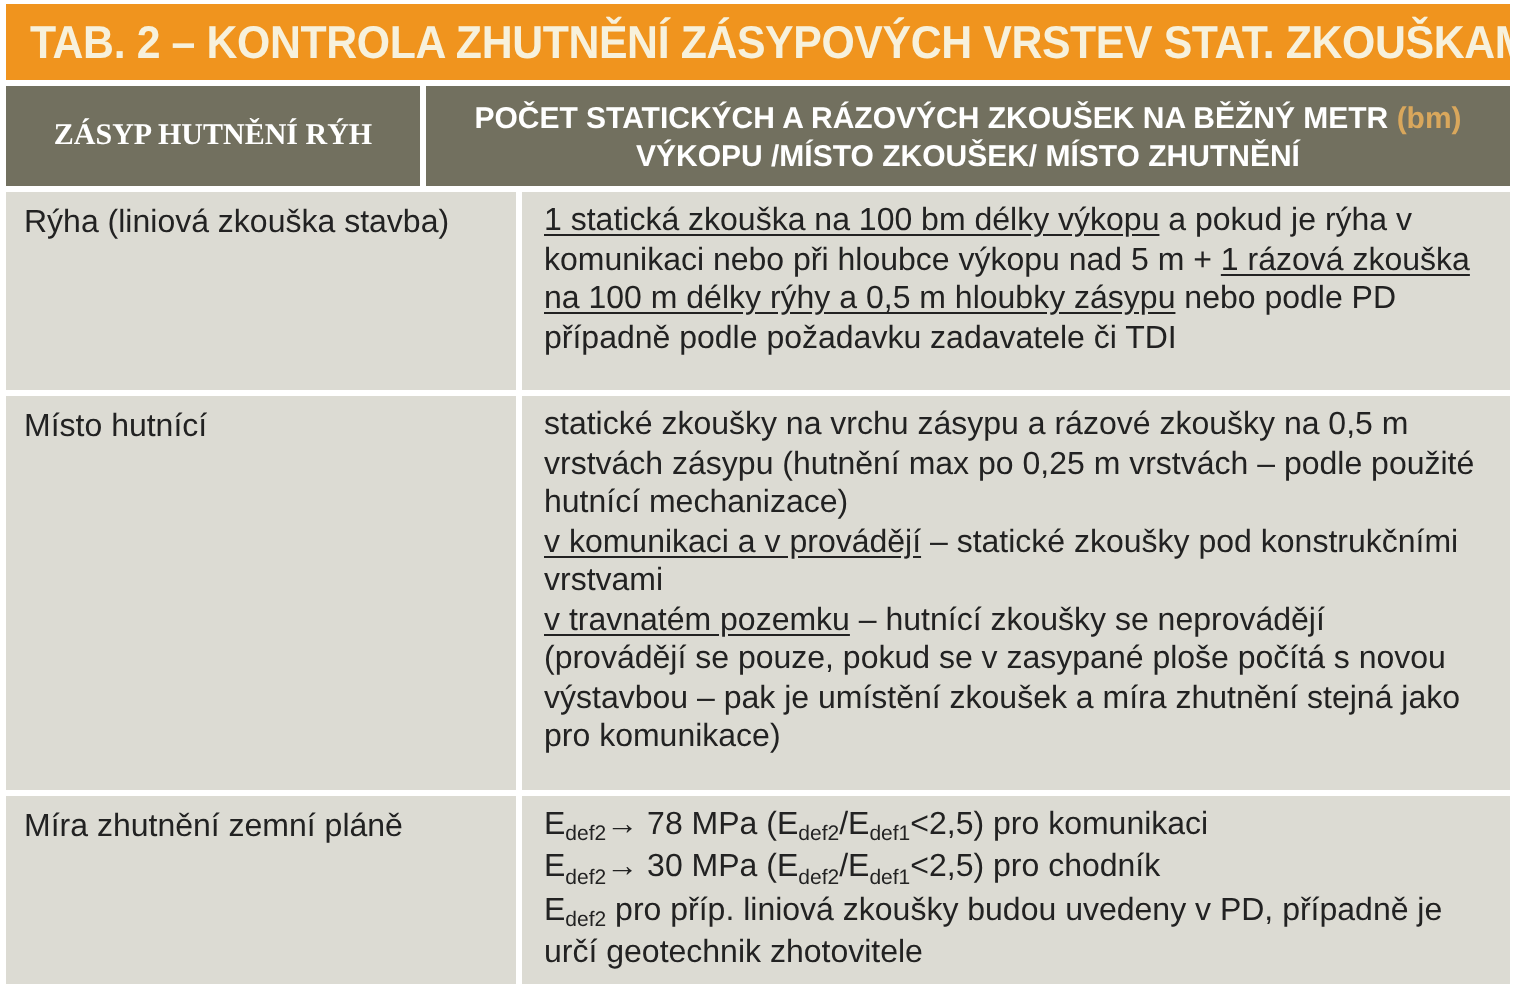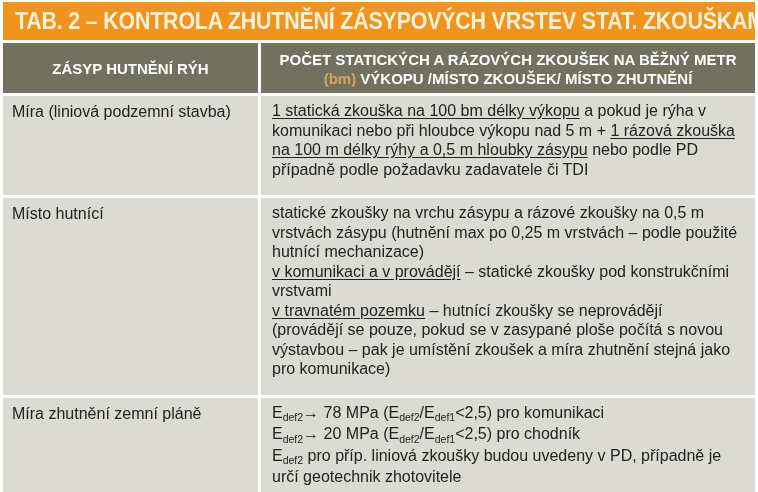--- a/index.html
+++ b/index.html
@@ -29,21 +29,21 @@
     transform:scaleX(0.93);transform-origin:left center;
   }
   
   .thead{display:flex;gap:3px;margin-top:3px;}
   .th{
     background:var(--header-olive);color:#FFFFFF;font-weight:bold;
     font-size:15px;line-height:19px;
     display:flex;align-items:center;justify-content:center;
     text-align:center;min-height:50px;
   }
-  .th.left{width:255px;flex:none;}
+  .th.left{width:207px;flex:none;font-family:Liberation Serif, serif;}
   .th.right{flex:1;padding:5px 10px;display:block;padding-top:7px;}
   .th.right{display:flex;flex-wrap:wrap;align-content:center;justify-content:center;}
   
   .trow{display:flex;gap:3px;margin-top:3px;}
   .td{background:var(--row-gray);}
   .td.label{width:255px;flex:none;padding:6px 8px 5px 9px;font-size:16px;line-height:19px;}
   .td.content{flex:1;padding:5px 10px 16px 11px;font-size:16px;line-height:19.5px;}
   .td.content .para{margin:0;}
   .u{text-decoration:underline;text-underline-offset:2px;}
   .sub{font-size:10.5px;position:relative;top:3.5px;}
@@ -63,41 +63,41 @@
   <div>
 
     <div class="thead">
       <div class="th left">ZÁSYP HUTNĚNÍ RÝH</div>
       <div class="th right">
           <div><span>POČET STATICKÝCH A RÁZOVÝCH ZKOUŠEK NA BĚŽNÝ METR </span><span class="hl">(bm)</span><span> VÝKOPU /MÍSTO ZKOUŠEK/ MÍSTO ZHUTNĚNÍ</span></div>
         </div>
     </div>
 
     <div class="trow">
-      <div class="td label">Míra (liniová podzemní stavba)</div>
+      <div class="td label">Rýha (liniová zkouška stavba)</div>
       <div class="td content">
           <div class="para"><span class="u">1 statická zkouška na 100 bm délky výkopu</span><span> a pokud je rýha v komunikaci nebo při hloubce výkopu nad 5 m + </span><span class="u">1 rázová zkouška na 100 m délky rýhy a 0,5 m hloubky zásypu</span><span> nebo podle PD případně podle požadavku zadavatele či TDI</span></div>
         </div>
     </div>
 
     <div class="trow">
       <div class="td label">Místo hutnící</div>
       <div class="td content">
           <div class="para"><span>statické zkoušky na vrchu zásypu a rázové zkoušky na 0,5 m vrstvách zásypu (hutnění max po 0,25 m vrstvách – podle použité hutnící mechanizace)</span></div>
           <div class="para"><span class="u">v komunikaci a v provádějí</span><span> – statické zkoušky pod konstrukčními vrstvami</span></div>
           <div class="para"><span class="u">v travnatém pozemku</span><span> – hutnící zkoušky se neprovádějí</span></div>
           <div class="para"><span>(provádějí se pouze, pokud se v zasypané ploše počítá s novou výstavbou – pak je umístění zkoušek a míra zhutnění stejná jako pro komunikace)</span></div>
         </div>
     </div>
 
     <div class="trow">
       <div class="td label">Míra zhutnění zemní pláně</div>
       <div class="td content">
           <div class="para"><span>E</span><span class="sub">def2</span><span>→ 78 MPa (E</span><span class="sub">def2</span><span>/E</span><span class="sub">def1</span><span>&lt;2,5) pro komunikaci</span></div>
-          <div class="para"><span>E</span><span class="sub">def2</span><span>→ 20 MPa (E</span><span class="sub">def2</span><span>/E</span><span class="sub">def1</span><span>&lt;2,5) pro chodník</span></div>
+          <div class="para"><span>E</span><span class="sub">def2</span><span>→ 30 MPa (E</span><span class="sub">def2</span><span>/E</span><span class="sub">def1</span><span>&lt;2,5) pro chodník</span></div>
           <div class="para"><span>E</span><span class="sub">def2</span><span> pro příp. liniová zkoušky budou uvedeny v PD, případně je určí geotechnik zhotovitele</span></div>
         </div>
     </div>
 
     <div class="bottombar"></div>
   </div>
 
 </div>
 
 </body></html>

